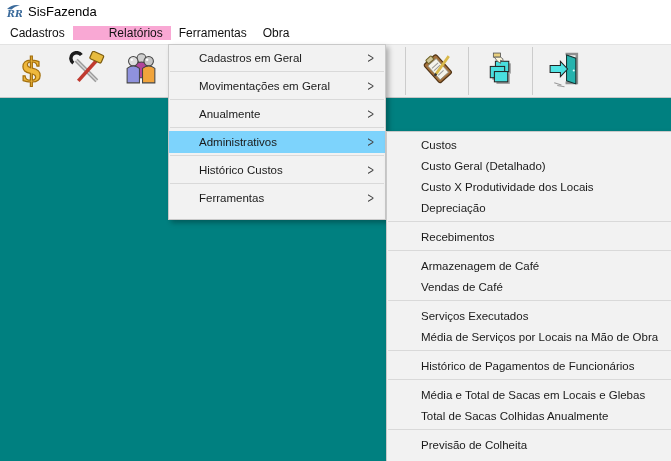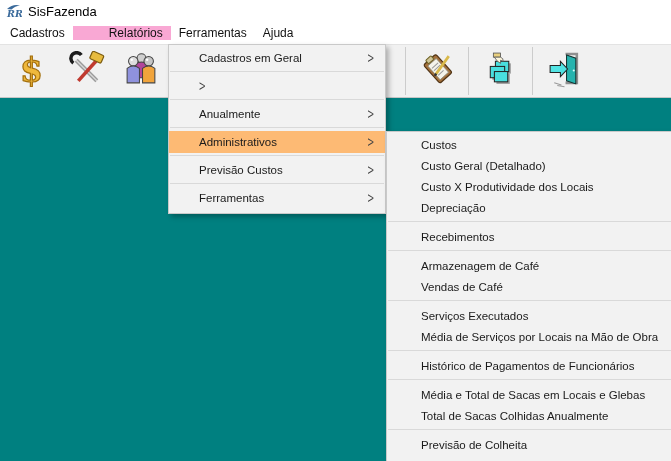--- a/index.html
+++ b/index.html
@@ -21,24 +21,24 @@
   .toolbar{position:absolute;top:44px;left:0;right:0;height:54px;background:#f1f1f1;
     border-top:1px solid #e3e3e3;border-bottom:1px solid #c6c6c6;box-sizing:border-box;}
   .tbtn{position:absolute;top:3px;width:52px;height:46px;display:flex;align-items:center;justify-content:center;}
   .tbtn svg{width:37px;height:37px;}
   .tsep{position:absolute;top:2px;bottom:2px;width:1px;background:#cccccc;}
   
   .client{position:absolute;top:98px;left:0;right:0;bottom:0;background:#008080;}
   
   .menu-panel{position:absolute;left:168px;top:44px;width:218px;z-index:5;
     background:#f2f2f2;border:1px solid #c9c9c9;box-shadow:3px 3px 5px rgba(0,0,0,.28);
-    padding:2px 0 4px;box-sizing:border-box;text-align:right;}
+    padding:2px 0 10px;box-sizing:border-box;text-align:right;}
   .menu-item{height:22px;display:flex;align-items:center;justify-content:space-between;
     padding:0 11px 0 30px;font-size:11.5px;color:#1a1a1a;white-space:nowrap;cursor:default;}
-  .menu-item.active{background:#fdba74;}
+  .menu-item.active{background:#7dd3fc;}
   .menu-item .arrow{font-size:11px;color:#444;transform:scaleY(1.25);}
   .menu-sep{height:1px;background:#d9d9d9;margin:2px 1px 3px;}
   
   .submenu-panel{position:absolute;left:386px;top:131px;width:292px;z-index:6;
     background:#f2f2f2;border:1px solid #c9c9c9;box-shadow:3px 3px 5px rgba(0,0,0,.28);
     padding:2px 0 8px;box-sizing:border-box;overflow:hidden;}
   .sub-item{height:21px;display:flex;align-items:center;padding-left:34px;
     font-size:11.5px;color:#1a1a1a;white-space:nowrap;cursor:default;}
   .sub-sep{height:1px;background:#d9d9d9;margin:3px 1px 4px;}
 </style>
@@ -54,21 +54,21 @@
         <text x="2" y="13.5" font-size="9.5" font-weight="bold" font-style="italic" font-family="DejaVu Serif, serif" fill="#3a6a9b">RR</text>
       </svg>
     </span>
     <span class="app-title">SisFazenda</span>
   </div>
 
   <div class="menubar">
     <div class="mitem">Cadastros</div>
     <div class="mitem active">Relatórios</div>
     <div class="mitem">Ferramentas</div>
-    <div class="mitem">Ajuda</div>
+    <div class="mitem">Obra</div>
   </div>
 
   <div class="toolbar">
     <div class="tbtn" style="left:5px;">
       <span>
         <svg viewBox="0 0 36 36" width="37" height="37">
           <text x="18" y="30" text-anchor="middle" font-family="DejaVu Serif, serif" font-size="32" font-weight="bold" fill="#efb83c" stroke="#a4700e" stroke-width="1.2">$</text>
         </svg>
       </span>
     </div>
@@ -144,35 +144,36 @@
 
   <div class="client"></div>
 
   <div class="menu-panel">
     <div class="menu-item">
       <span>Cadastros em Geral</span>
       <span class="arrow">&gt;</span>
     </div>
     <div class="menu-sep"></div>
     <div class="menu-item">
+      <span>Movimentações em Geral</span>
       <span class="arrow">&gt;</span>
     </div>
     <div class="menu-sep"></div>
     <div class="menu-item">
       <span>Anualmente</span>
       <span class="arrow">&gt;</span>
     </div>
     <div class="menu-sep"></div>
     <div class="menu-item active">
       <span>Administrativos</span>
       <span class="arrow">&gt;</span>
     </div>
     <div class="menu-sep"></div>
     <div class="menu-item">
-      <span>Previsão Custos</span>
+      <span>Histórico Custos</span>
       <span class="arrow">&gt;</span>
     </div>
     <div class="menu-sep"></div>
     <div class="menu-item">
       <span>Ferramentas</span>
       <span class="arrow">&gt;</span>
     </div>
   </div>
 
   <div class="submenu-panel">

